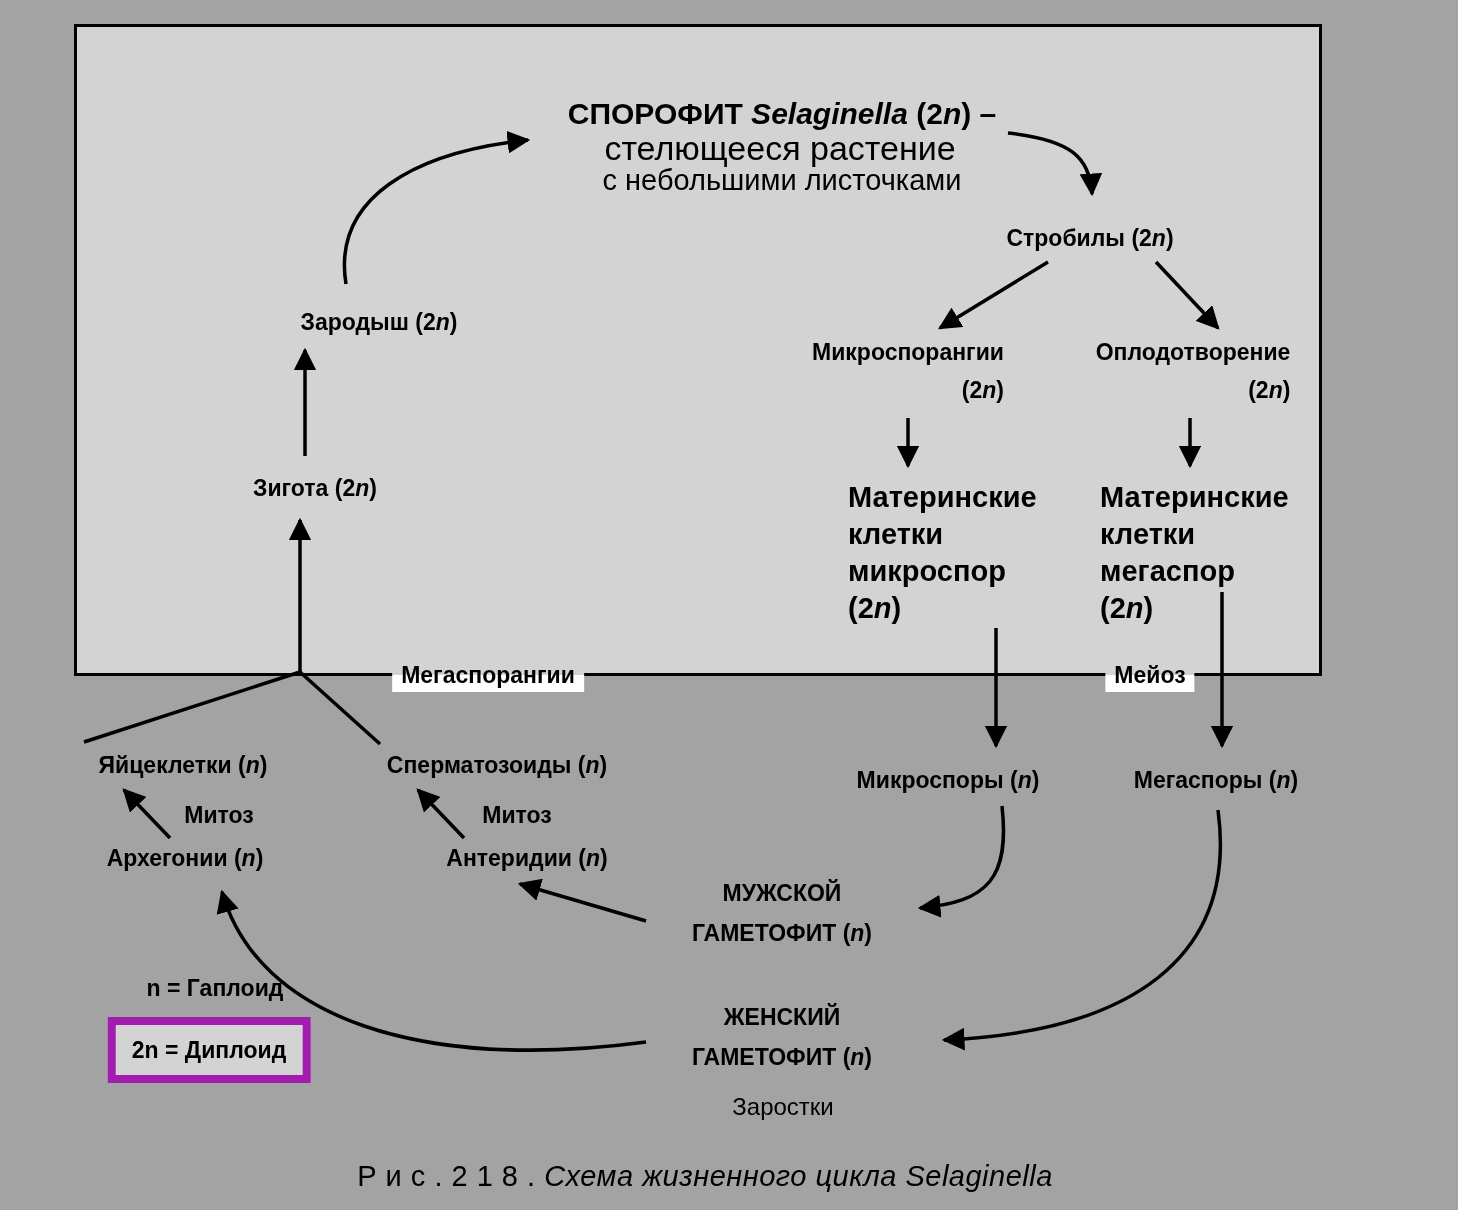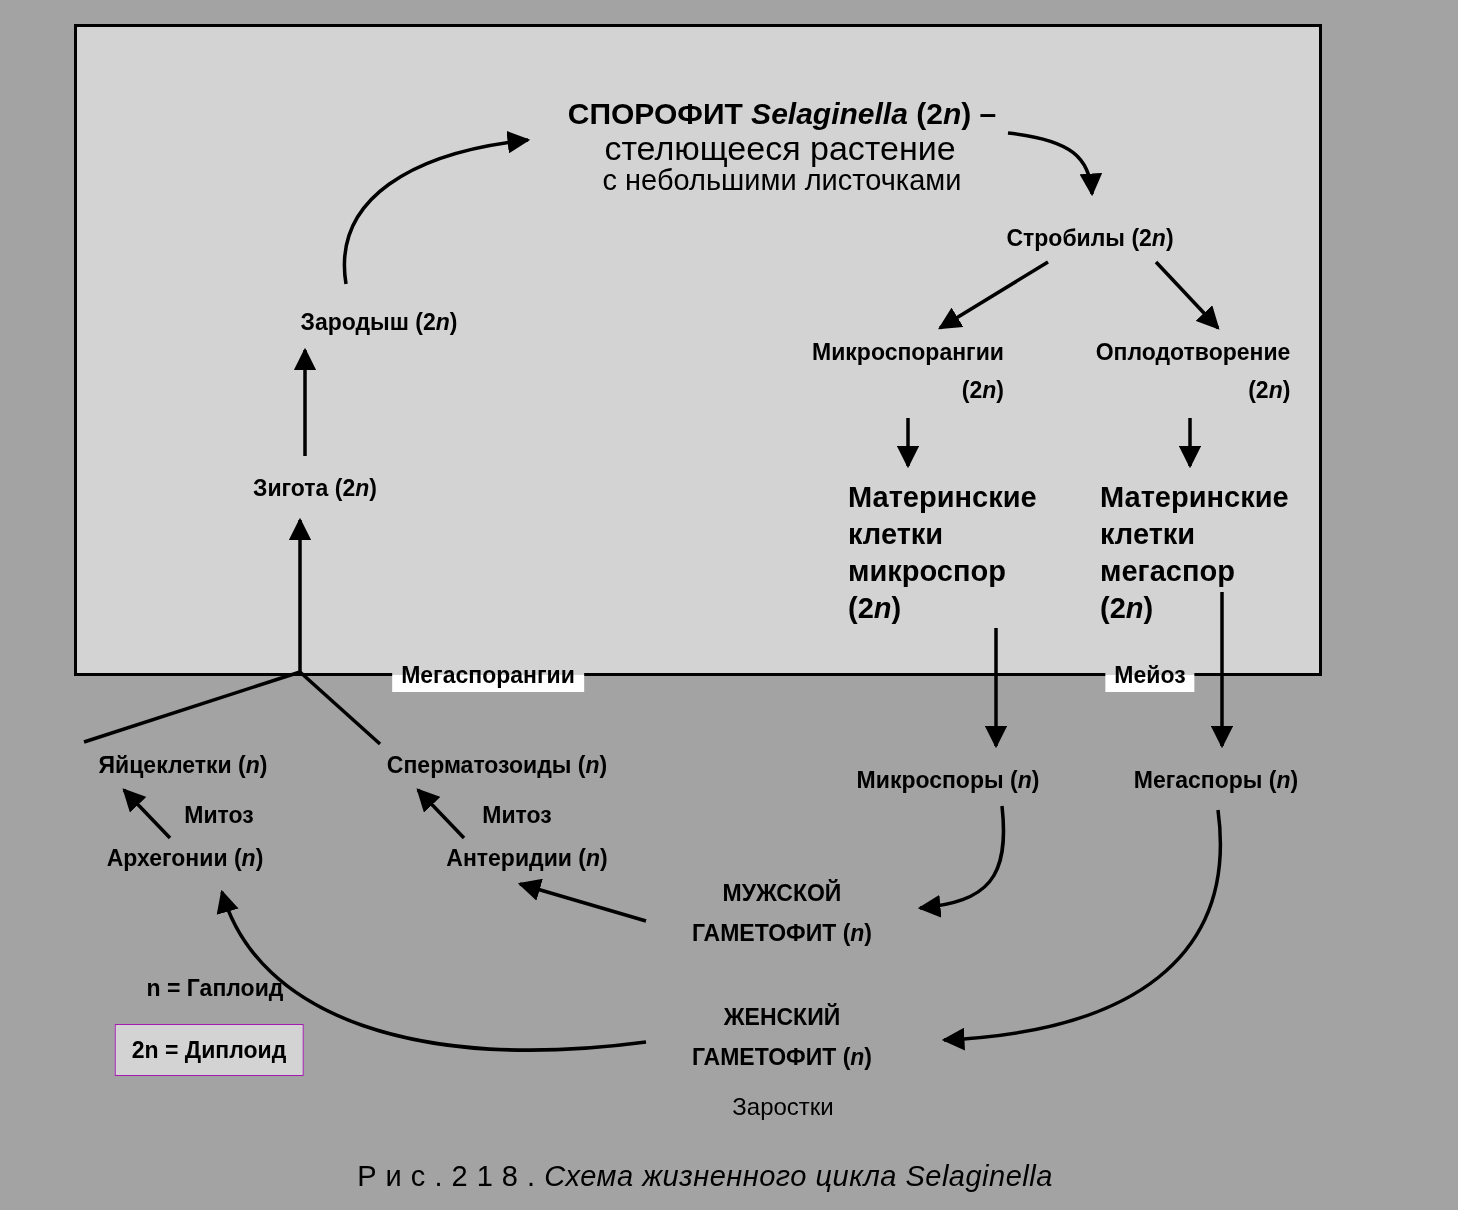--- a/index.html
+++ b/index.html
@@ -23,21 +23,21 @@
   .lh40 { line-height:40px; }
   .leftblk {
     position:absolute; transform:none; font-weight:bold; font-size:29px;
     line-height:37px; text-align:left; white-space:nowrap; z-index:3;
   }
   .onborder {
     background:linear-gradient(to bottom, #d3d3d3 50%, #ffffff 50%);
     padding:0 9px; z-index:4;
   }
   .legend-box {
-    background:#d3d3d3; border:1px solid #a21caf; padding:8px 16px;
+    background:#d3d3d3; border:8px solid #a21caf; padding:8px 16px;
   }
   .caption { font-size:29px; font-weight:normal; letter-spacing:0.5px; }
   .title { font-size:30px; }
 </style>
 </head>
 <body>
 
 <div id="canvas">
 
   <div class="phase-box"></div>

